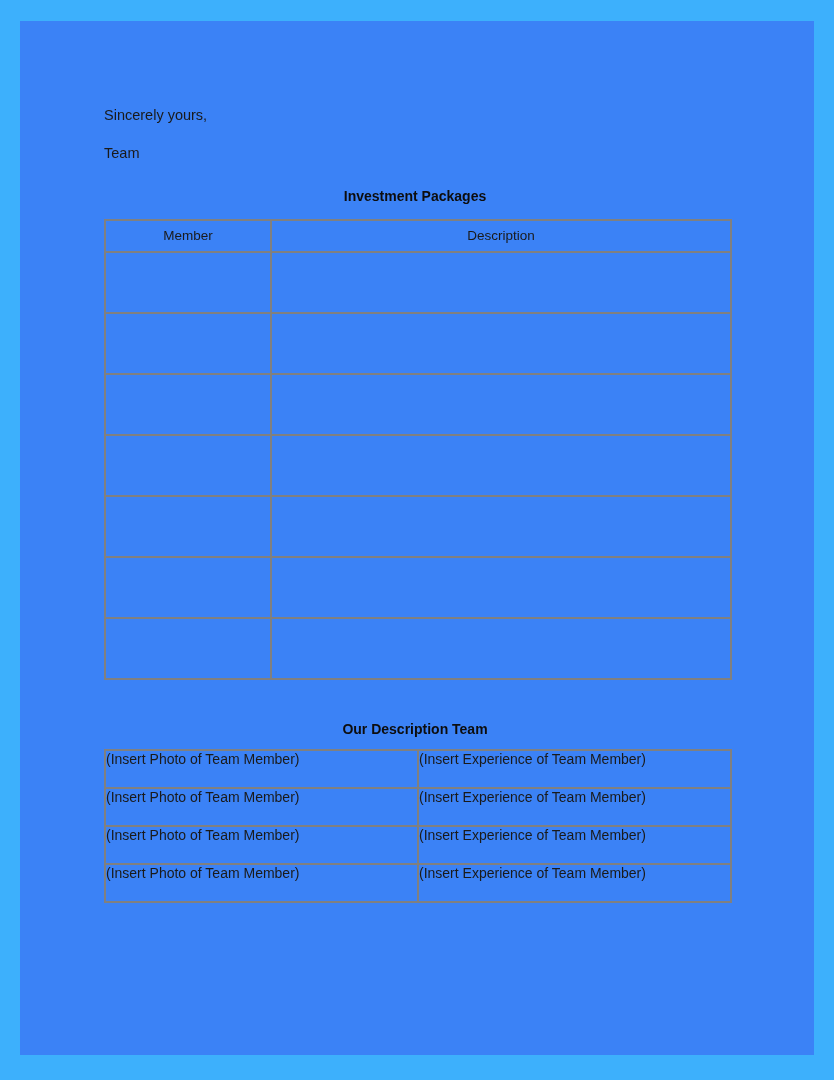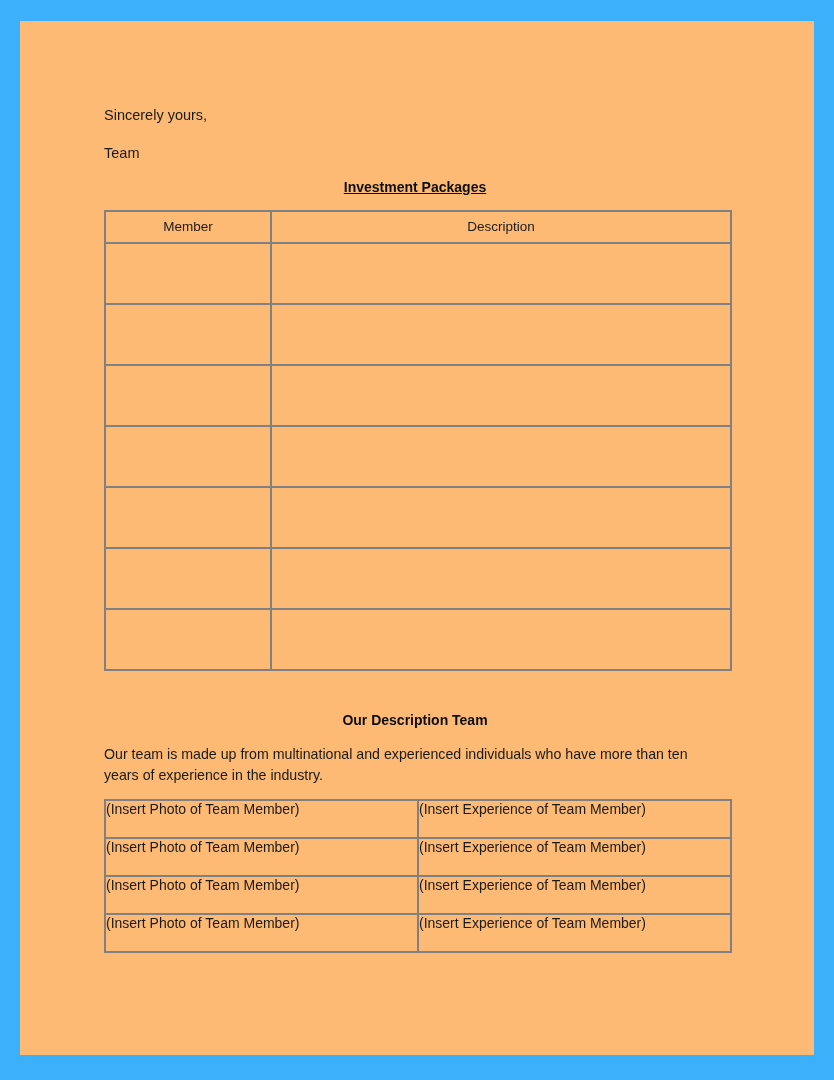--- a/index.html
+++ b/index.html
@@ -13,21 +13,21 @@
     font-family: "Liberation Sans", sans-serif;
     overflow: hidden;
   }
 
   .page-frame {
     position: absolute;
     left: 20px;
     top: 21px;
     width: 794px;
     height: 1034px;
-    background: #fdba74;
+    background: #3b82f6;
     box-sizing: border-box;
   }
 
   .doc-body {
     position: absolute;
     left: 84px;
     top: 85px;
     width: 630px;
   }
 
@@ -45,24 +45,23 @@
   .section-heading {
     text-align: center;
     font-size: 14px;
     font-weight: bold;
     color: #0d0d0d;
     margin: 0;
     padding: 0;
   }
 
   .heading-packages {
-    margin-top: 16px;
+    margin-top: 25px;
     margin-bottom: 0;
     padding-right: 8px;
-    text-decoration: underline;
   }
 
   table.doc-table {
     border-collapse: collapse;
     width: 626px;
     table-layout: fixed;
     margin: 0;
   }
 
   .table-wrap-packages {
@@ -172,21 +171,20 @@
           <tr>
             <td class="pkg-body-cell"></td>
             <td class="pkg-body-cell"></td>
           </tr>
         </tbody>
       </table>
     </div>
 
     <h2 class="section-heading heading-team">Our Description Team</h2>
 
-    <p class="team-paragraph">Our team is made up from multinational and experienced individuals who have more than ten years of experience in the industry.</p>
 
     <div class="table-wrap-team">
       <table class="doc-table">
         <colgroup>
           <col class="team-col-a">
           <col class="team-col-b">
         </colgroup>
         <tbody>
           <tr>
             <td class="team-cell">(Insert Photo of Team Member)</td>

